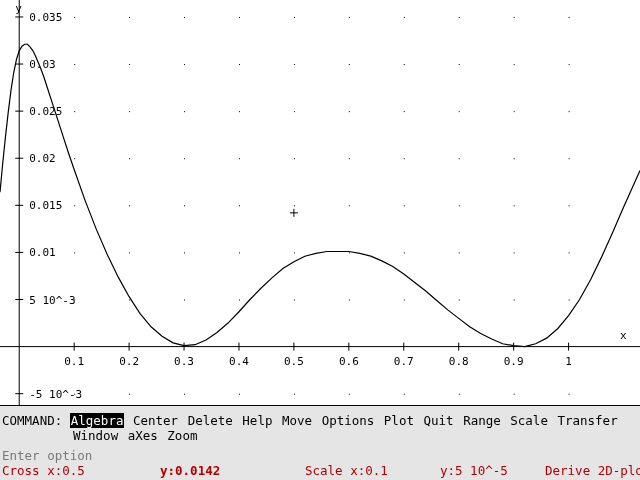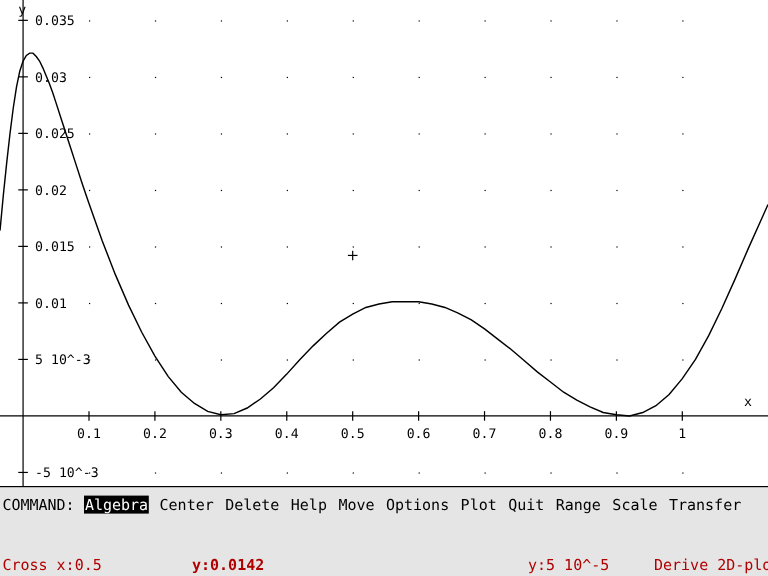--- a/index.html
+++ b/index.html
@@ -180,22 +180,27 @@
     </svg>
   </div>
 
   <div id="bottom">
     <div id="sep"></div>
 
     <div class="cmdline">
       <span class="cmdlabel">COMMAND:</span><span id="menu-row1"> <span class="menu-item sel">Algebra</span> <span class="menu-item">Center</span> <span class="menu-item">Delete</span> <span class="menu-item">Help</span> <span class="menu-item">Move</span> <span class="menu-item">Options</span> <span class="menu-item">Plot</span> <span class="menu-item">Quit</span> <span class="menu-item">Range</span> <span class="menu-item">Scale</span> <span class="menu-item">Transfer</span></span>
     </div>
 
-
+    <div class="cmdline2">
+      <span id="menu-row2"> <span class="menu-item">Window</span> <span class="menu-item">aXes</span> <span class="menu-item">Zoom</span></span>
+    </div>
+
+    <div class="prompt">Enter option</div>
 
     <div class="statusrow">
       <span class="st st1">Cross x:0.5</span>
       <span class="st st2">y:0.0142</span>
+      <span class="st st3">Scale x:0.1</span>
       <span class="st st4">y:5 10^-5</span>
       <span class="st st5">Derive 2D-plot</span>
     </div>
   </div>
 </div>
 
 </body></html>

